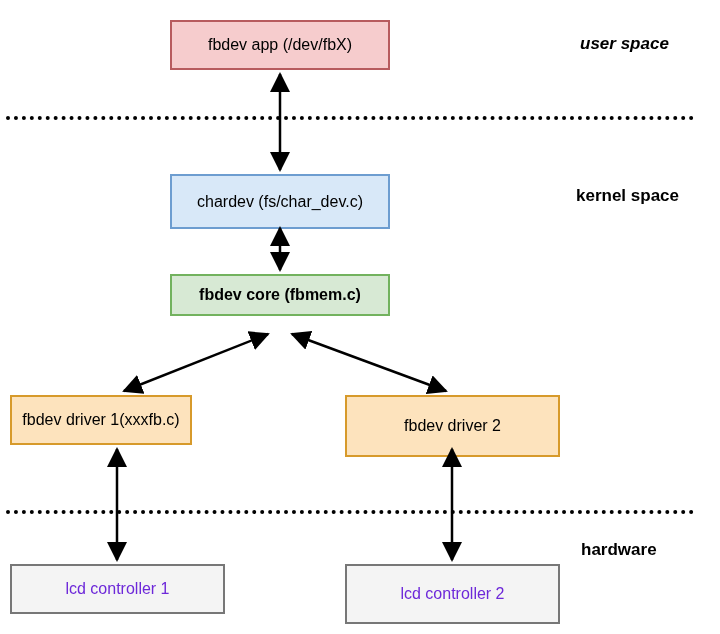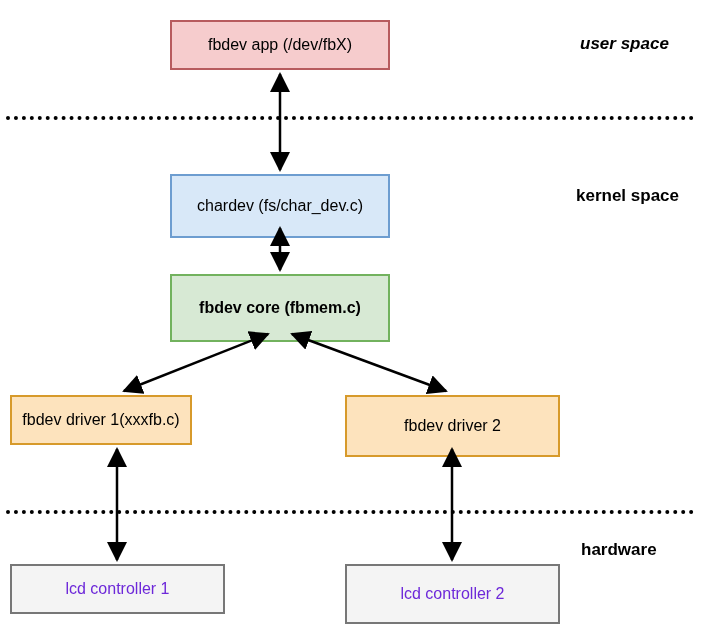--- a/index.html
+++ b/index.html
@@ -52,22 +52,22 @@
 <body>
 
 <div class="label" style="left:580px; top:34px;font-style:italic;">user space</div>
 <div class="label" style="left:576px; top:186px;">kernel space</div>
 <div class="label" style="left:581px; top:540px;">hardware</div>
 
 <div class="dotted-line" style="top:116px;"></div>
 <div class="dotted-line" style="top:510px;"></div>
 
 <div class="box red" style="left:170px; top:20px;  width:220px; height:50px;">fbdev app (/dev/fbX)</div>
-<div class="box blue" style="left:170px; top:174px; width:220px; height:64px;">chardev (fs/char_dev.c)</div>
-<div class="box green" style="left:170px; top:274px; width:220px; height:68px;">fbdev core (fbmem.c)</div>
+<div class="box blue" style="left:170px; top:174px; width:220px; height:55px;">chardev (fs/char_dev.c)</div>
+<div class="box green" style="left:170px; top:274px; width:220px; height:42px;">fbdev core (fbmem.c)</div>
 <div class="box orange" style="left:10px;  top:395px; width:182px; height:50px;">fbdev driver 1(xxxfb.c)</div>
 <div class="box orange" style="left:345px; top:395px; width:215px; height:62px;">fbdev driver 2</div>
 <div class="box grey" style="left:10px;  top:564px; width:215px; height:50px;">lcd controller 1</div>
 <div class="box grey" style="left:345px; top:564px; width:215px; height:60px;">lcd controller 2</div>
 
 <svg class="connect" width="720" height="634">
   <defs>
     <marker id="ah" viewBox="0 0 10 10" refX="9" refY="5" markerWidth="8" markerHeight="8" orient="auto-start-reverse">
       <path d="M 0 0 L 10 5 L 0 10 z" fill="#000"></path>
     </marker>

